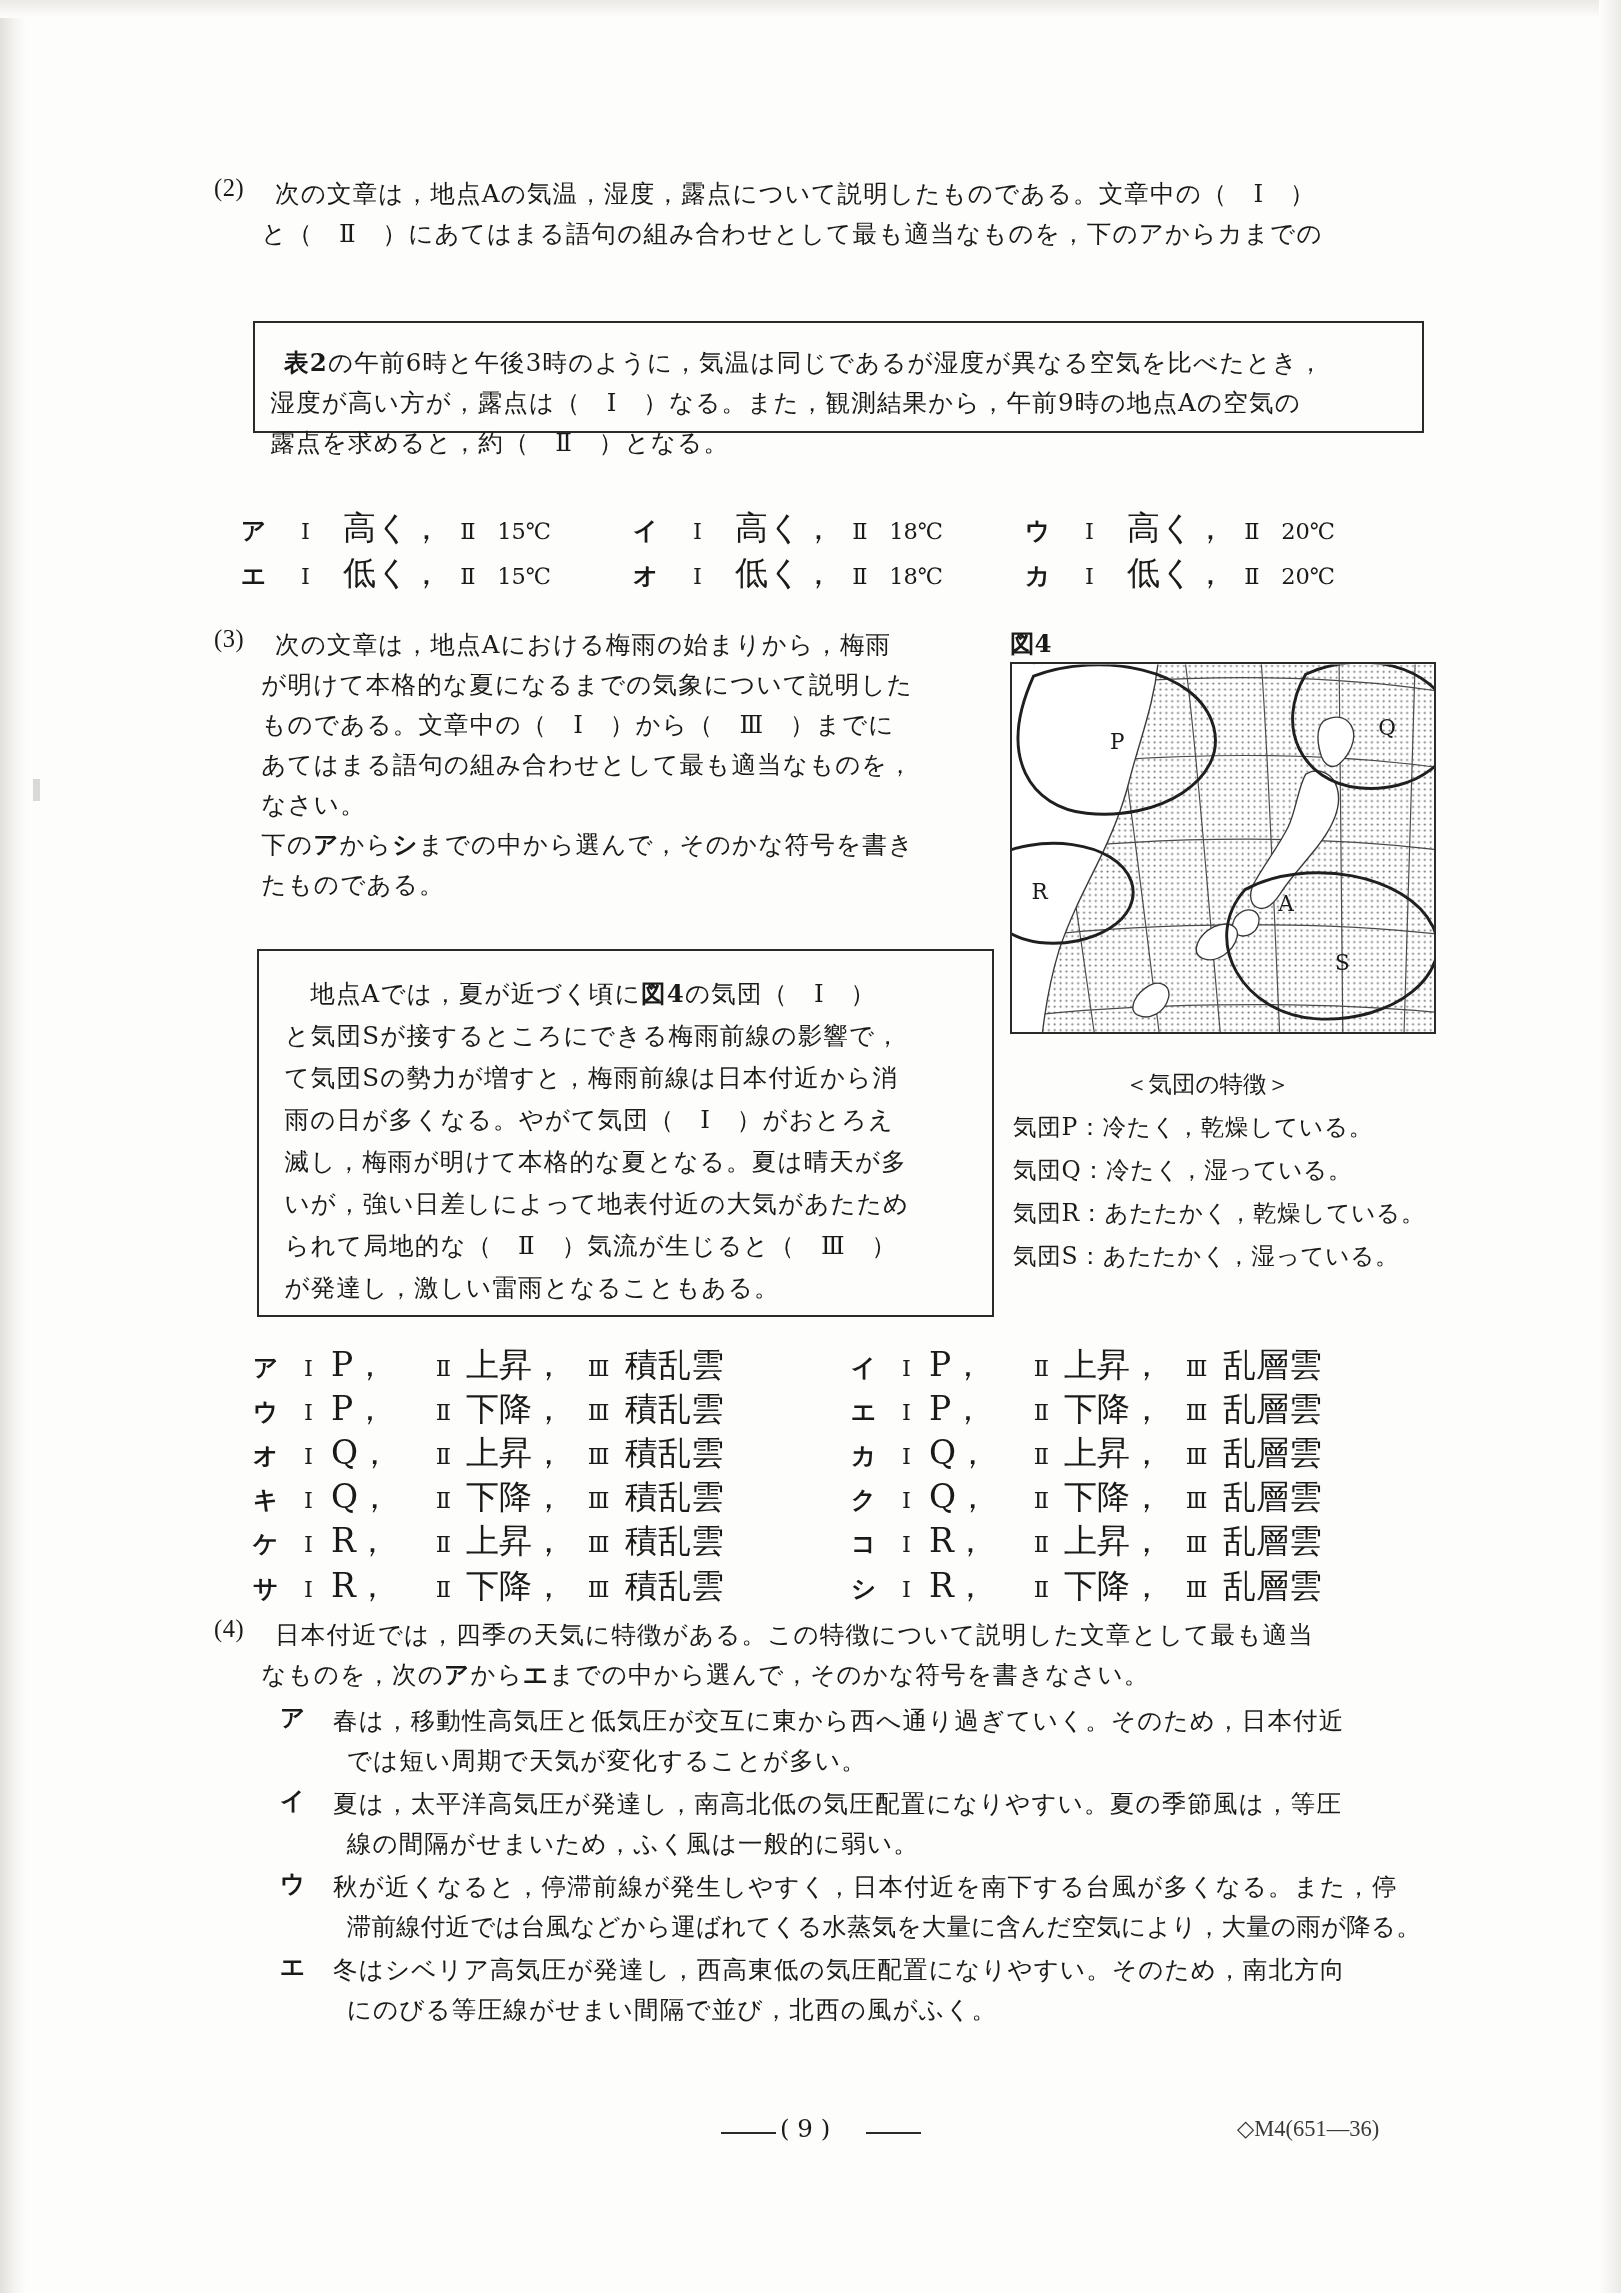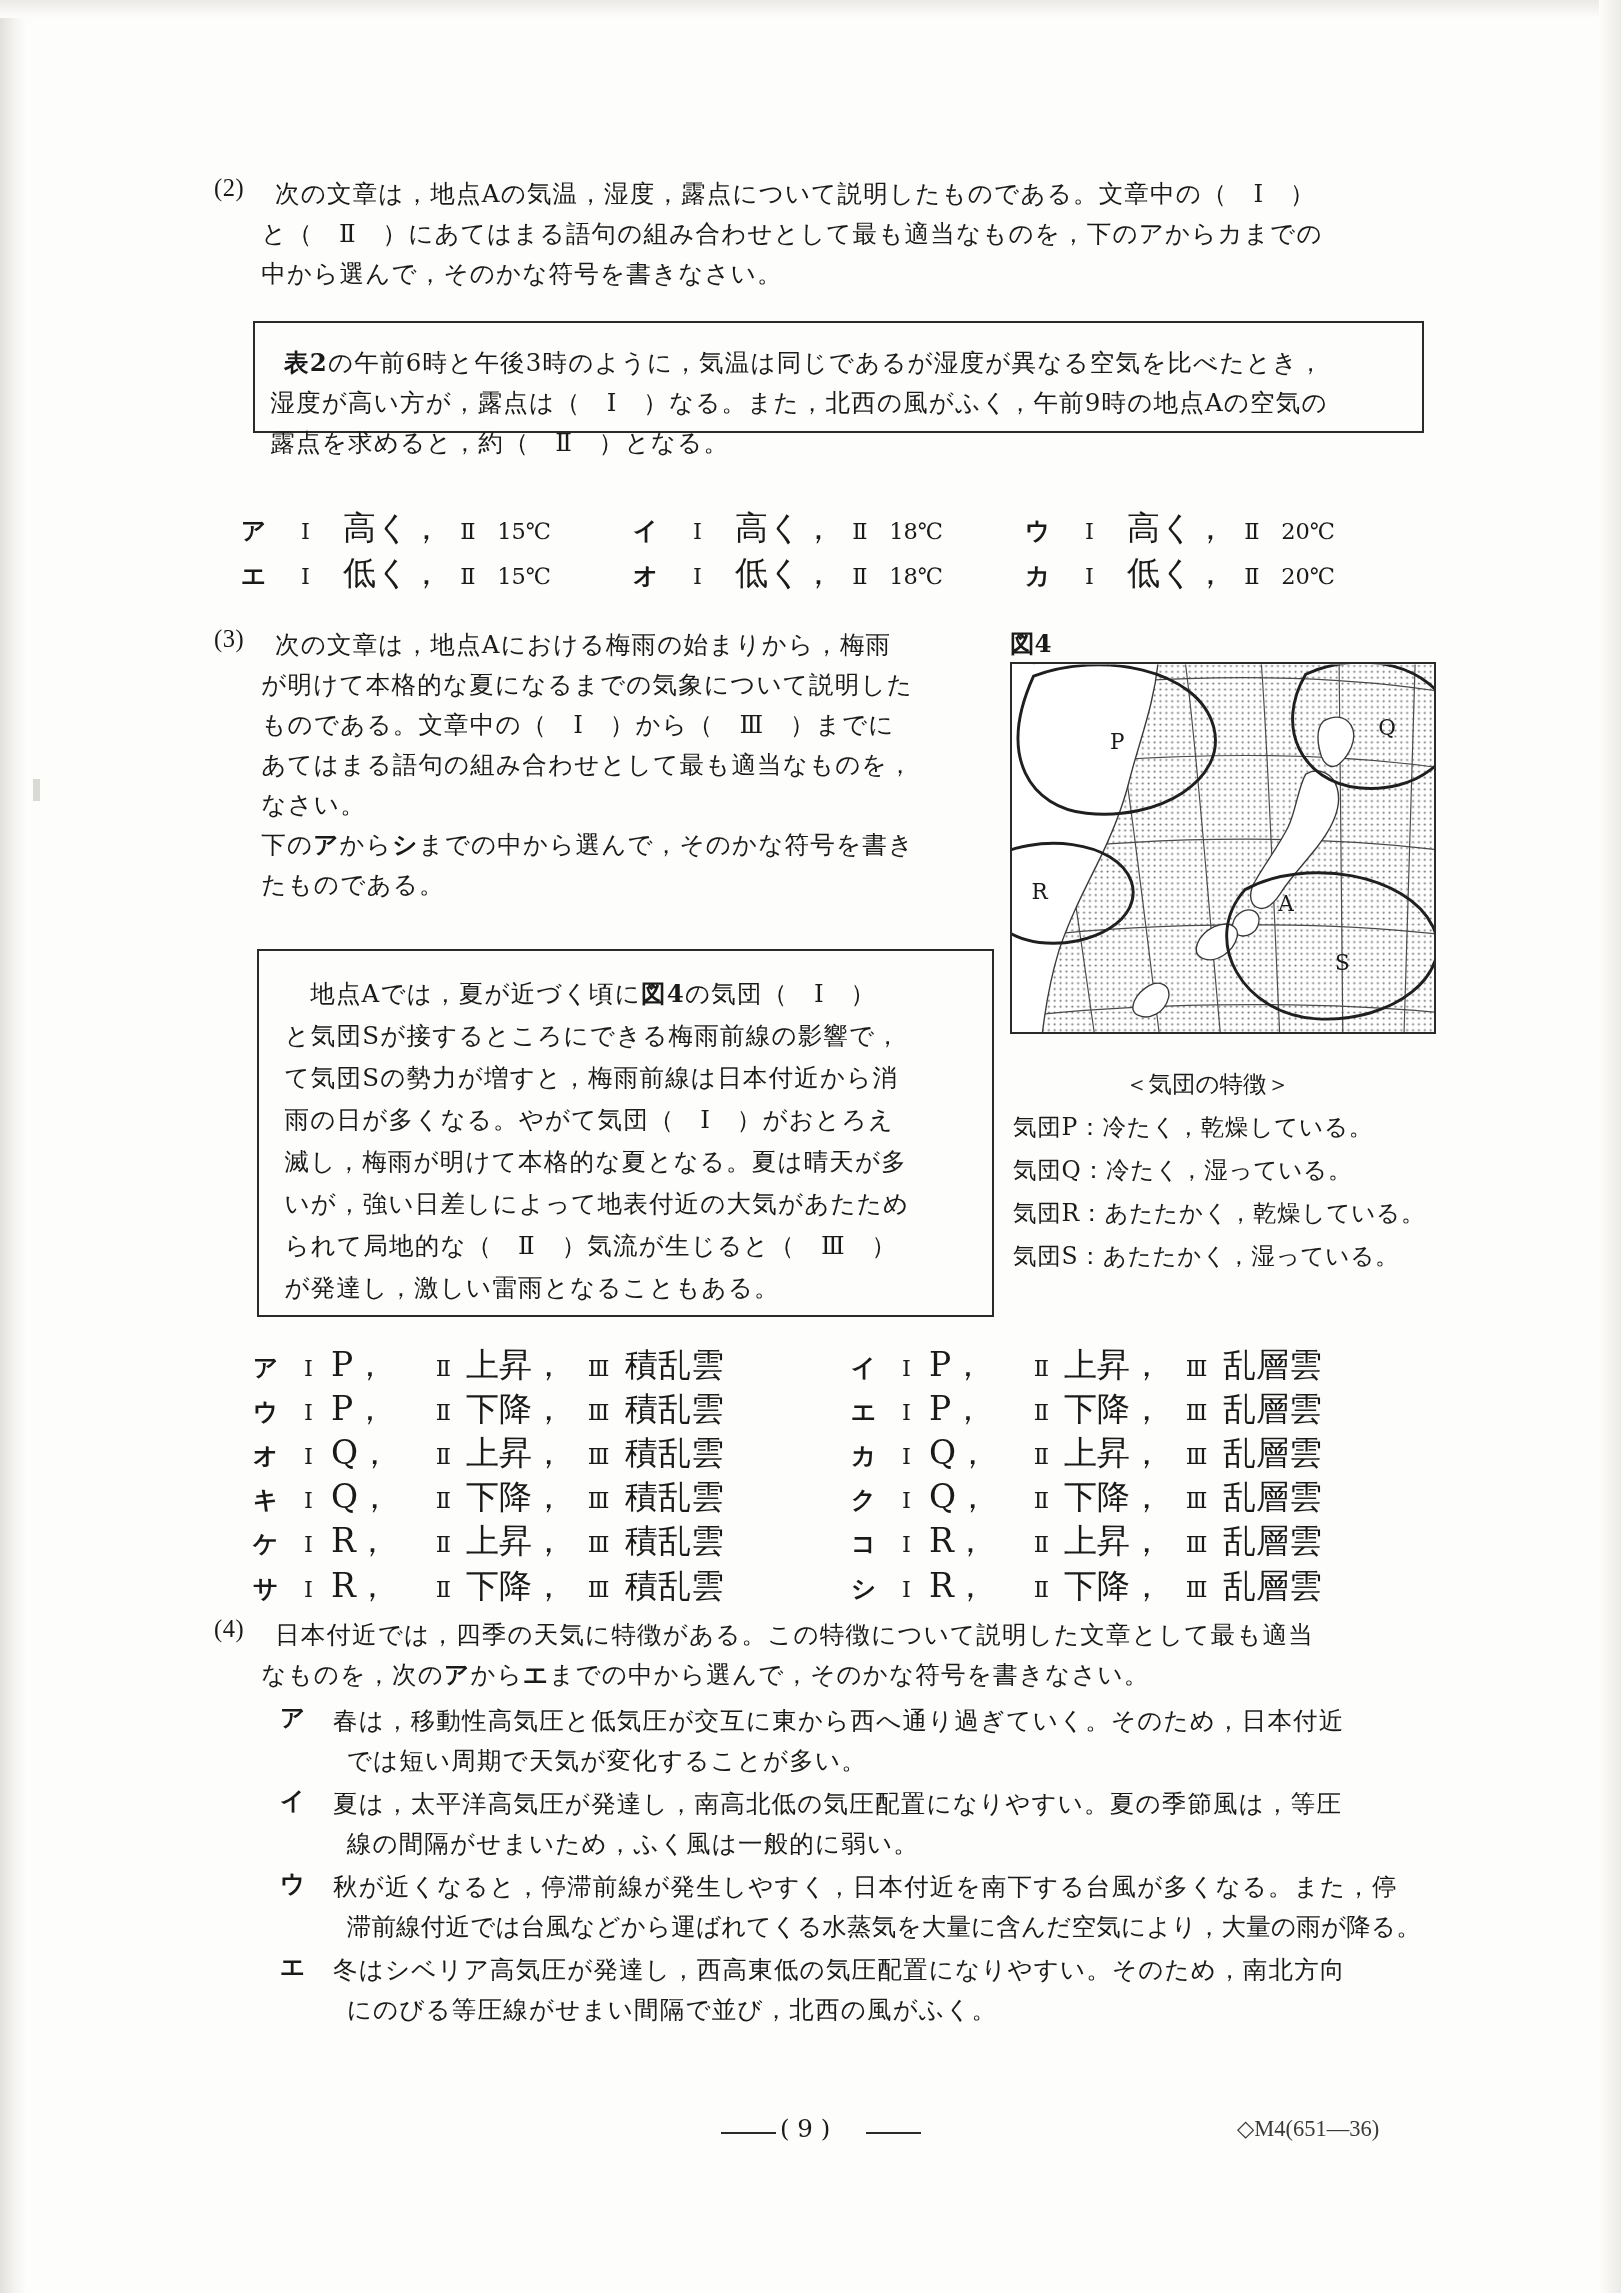--- a/index.html
+++ b/index.html
@@ -166,31 +166,30 @@
   <div class="scan-edge-right"></div>
   <div class="scan-mark" style="left:33px; top:779px; width:6.9px; height:21.6px; opacity:.5;"></div>
 
   <div class="content">
 
     <div class="q-block" style="left:214px; top:174px; width:1206px;">
       <span class="q-num">(2)</span>
       <div class="jp" style="margin-left:61px;">
         <div class="jp-line">次の文章は，地点Aの気温，湿度，露点について説明したものである。文章中の（　Ⅰ　）</div>
         <div class="jp-line" style="margin-left:-13.7px;">と（　Ⅱ　）にあてはまる語句の組み合わせとして最も適当なものを，下のアからカまでの</div>
-        <div class="jp-line" style="margin-left:-13.7px;">中から選んで，そのかな符号を書きなさい。</div>
       </div>
     </div>
 
     <div class="framed" style="left:253px; top:321px; width:1171px; height:112px;">
       <div class="inner">
         <div class="jp">
           <div class="jp-line">
             <span class="bold">表2</span><span>の午前6時と午後3時のように，気温は同じであるが湿度が異なる空気を比べたとき，</span>
           </div>
-          <div class="jp-line" style="margin-left:-13.7px;">湿度が高い方が，露点は（　Ⅰ　）なる。また，北西の風がふく，午前9時の地点Aの空気の</div>
+          <div class="jp-line" style="margin-left:-13.7px;">湿度が高い方が，露点は（　Ⅰ　）なる。また，観測結果から，午前9時の地点Aの空気の</div>
           <div class="jp-line" style="margin-left:-13.7px;">露点を求めると，約（　Ⅱ　）となる。</div>
         </div>
       </div>
     </div>
 
     <div class="choices" style="left:241px; top:506px;">
       <div class="choice-row" style="position:absolute; left:0px; top:0px;">
         <span class="ch-key">ア</span>
         <span class="rn" style="margin-left:35px;">Ⅰ</span>
         <span class="ch-seg" style="margin-left:33px;">高く，</span>

